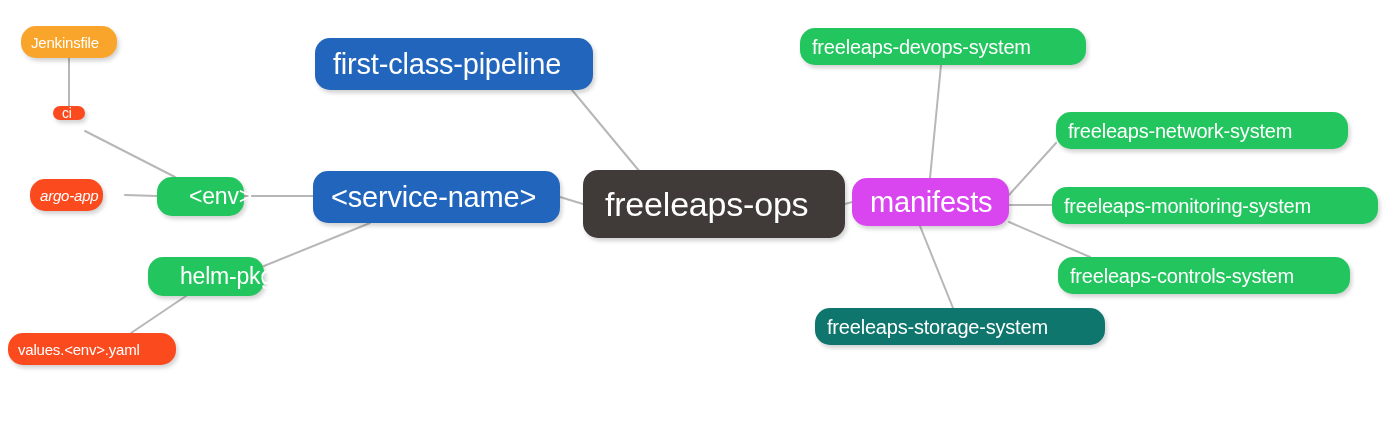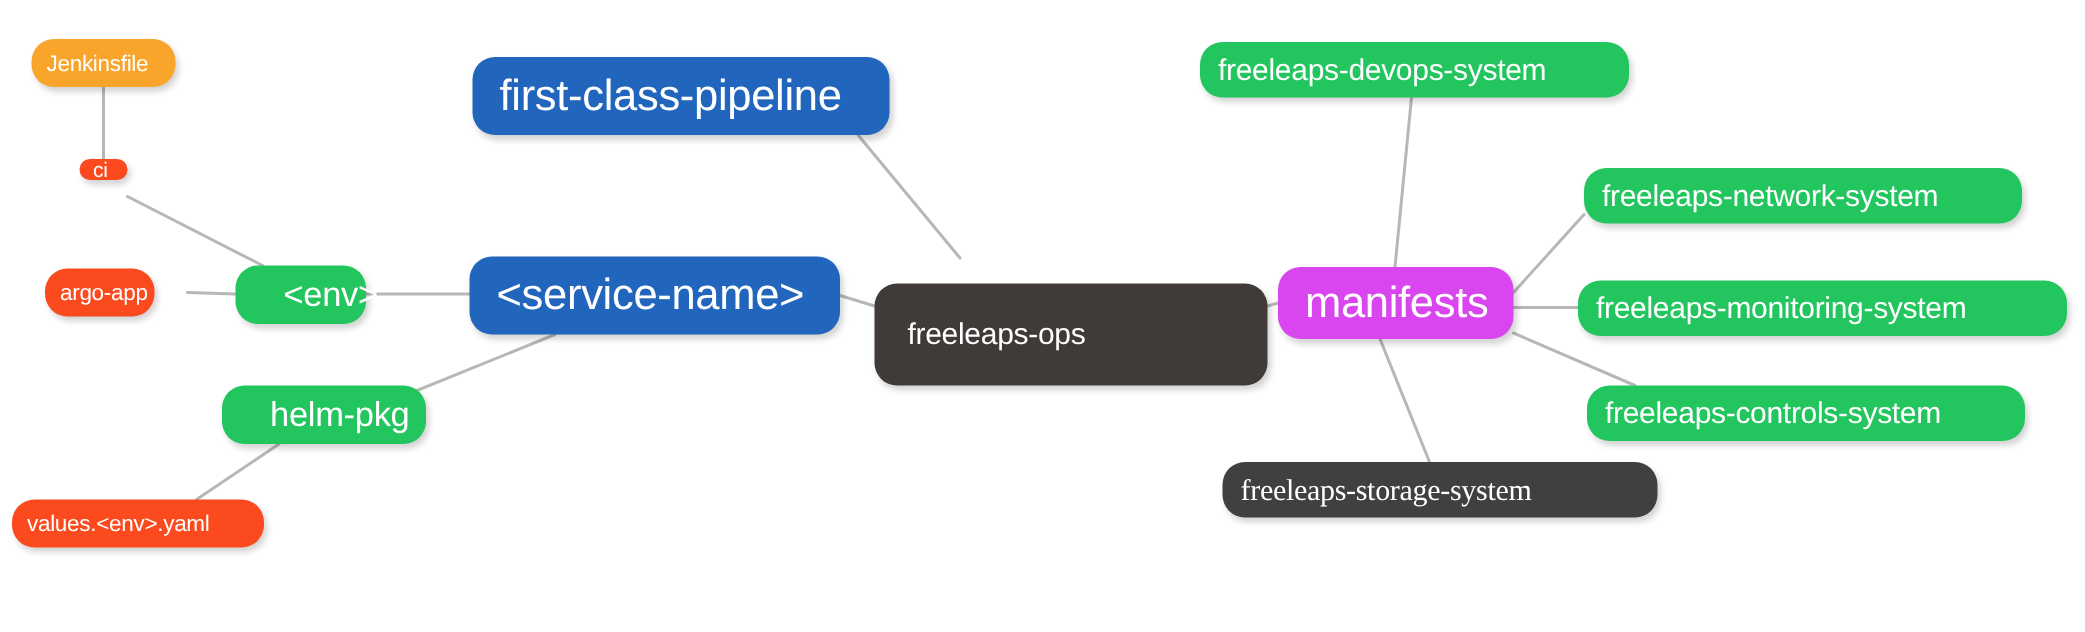--- a/index.html
+++ b/index.html
@@ -41,21 +41,21 @@
     white-space: nowrap;
     box-shadow: 2px 3px 4px rgba(0,0,0,0.18);
     letter-spacing: -0.2px;
     line-height: 1;
   }
   .node-label {
     display: block;
     pointer-events: none;
   }
   
-  .tier-root   { font-size: 20px; padding: 0 22px; margin-top: 19px; }
+  .tier-root   { font-size: 34px; padding: 0 22px; }
   .tier-major  { font-size: 29px; padding: 0 18px; }
   .tier-mid    { font-size: 23px; padding: 0 32px; }
   .tier-leaf   { font-size: 20px; padding: 4px 12px; }
   .tier-small  { font-size: 15px; padding: 0 10px; }
   .tier-tiny   { font-size: 14px; padding: 0 9px; }
 </style>
 </head>
 <body>
 
 <div id="mindmap">
@@ -84,44 +84,44 @@
       </div>
       <div class="node tier-major" style="left: 315px; top: 38px; width: 278px; height: 52px; background: rgb(33, 102, 188);">
         <span class="node-label">first-class-pipeline</span>
       </div>
       <div class="node tier-major" style="left: 852px; top: 178px; width: 157px; height: 48px; background: #d946ef;">
         <span class="node-label">manifests</span>
       </div>
       <div class="node tier-mid" style="left: 157px; top: 177px; width: 87px; height: 39px; background: rgb(34, 197, 94);">
         <span class="node-label">&lt;env&gt;</span>
       </div>
-      <div class="node tier-mid" style="left: 148px; top: 257px; width: 136px; height: 39px; background: rgb(34, 197, 94);">
+      <div class="node tier-mid" style="left: 148px; top: 257px; width: 116px; height: 39px; background: rgb(34, 197, 94);">
         <span class="node-label">helm-pkg</span>
       </div>
       <div class="node tier-leaf" style="left: 800px; top: 28px; width: 286px; height: 37px; background: rgb(34, 197, 94);">
         <span class="node-label">freeleaps-devops-system</span>
       </div>
       <div class="node tier-leaf" style="left: 1056px; top: 112px; width: 292px; height: 37px; background: rgb(34, 197, 94);">
         <span class="node-label">freeleaps-network-system</span>
       </div>
       <div class="node tier-leaf" style="left: 1052px; top: 187px; width: 326px; height: 37px; background: rgb(34, 197, 94);">
         <span class="node-label">freeleaps-monitoring-system</span>
       </div>
       <div class="node tier-leaf" style="left: 1058px; top: 257px; width: 292px; height: 37px; background: rgb(34, 197, 94);">
         <span class="node-label">freeleaps-controls-system</span>
       </div>
-      <div class="node tier-leaf" style="left: 815px; top: 308px; width: 290px; height: 37px; background: #404040; font-family: Liberation Serif, serif;">
+      <div class="node tier-leaf" style="left: 815px; top: 308px; width: 290px; height: 37px; background: #0f766e;">
         <span class="node-label">freeleaps-storage-system</span>
       </div>
       <div class="node tier-small" style="left: 21px; top: 26px; width: 96px; height: 32px; background: rgb(249, 165, 43);">
         <span class="node-label">Jenkinsfile</span>
       </div>
       <div class="node tier-tiny" style="left: 53px; top: 106px; width: 32px; height: 14px; background: rgb(251, 74, 30);">
         <span class="node-label">ci</span>
       </div>
-      <div class="node tier-small" style="left: 30px; top: 179px; width: 73px; height: 32px; background: rgb(251, 74, 30);">
+      <div class="node tier-small" style="left: 30px; top: 179px; width: 73px; height: 32px; background: rgb(251, 74, 30); font-style: italic;">
         <span class="node-label">argo-app</span>
       </div>
       <div class="node tier-small" style="left: 8px; top: 333px; width: 168px; height: 32px; background: rgb(251, 74, 30);">
         <span class="node-label">values.&lt;env&gt;.yaml</span>
       </div>
     </div>
 </div>
 
 </body></html>

